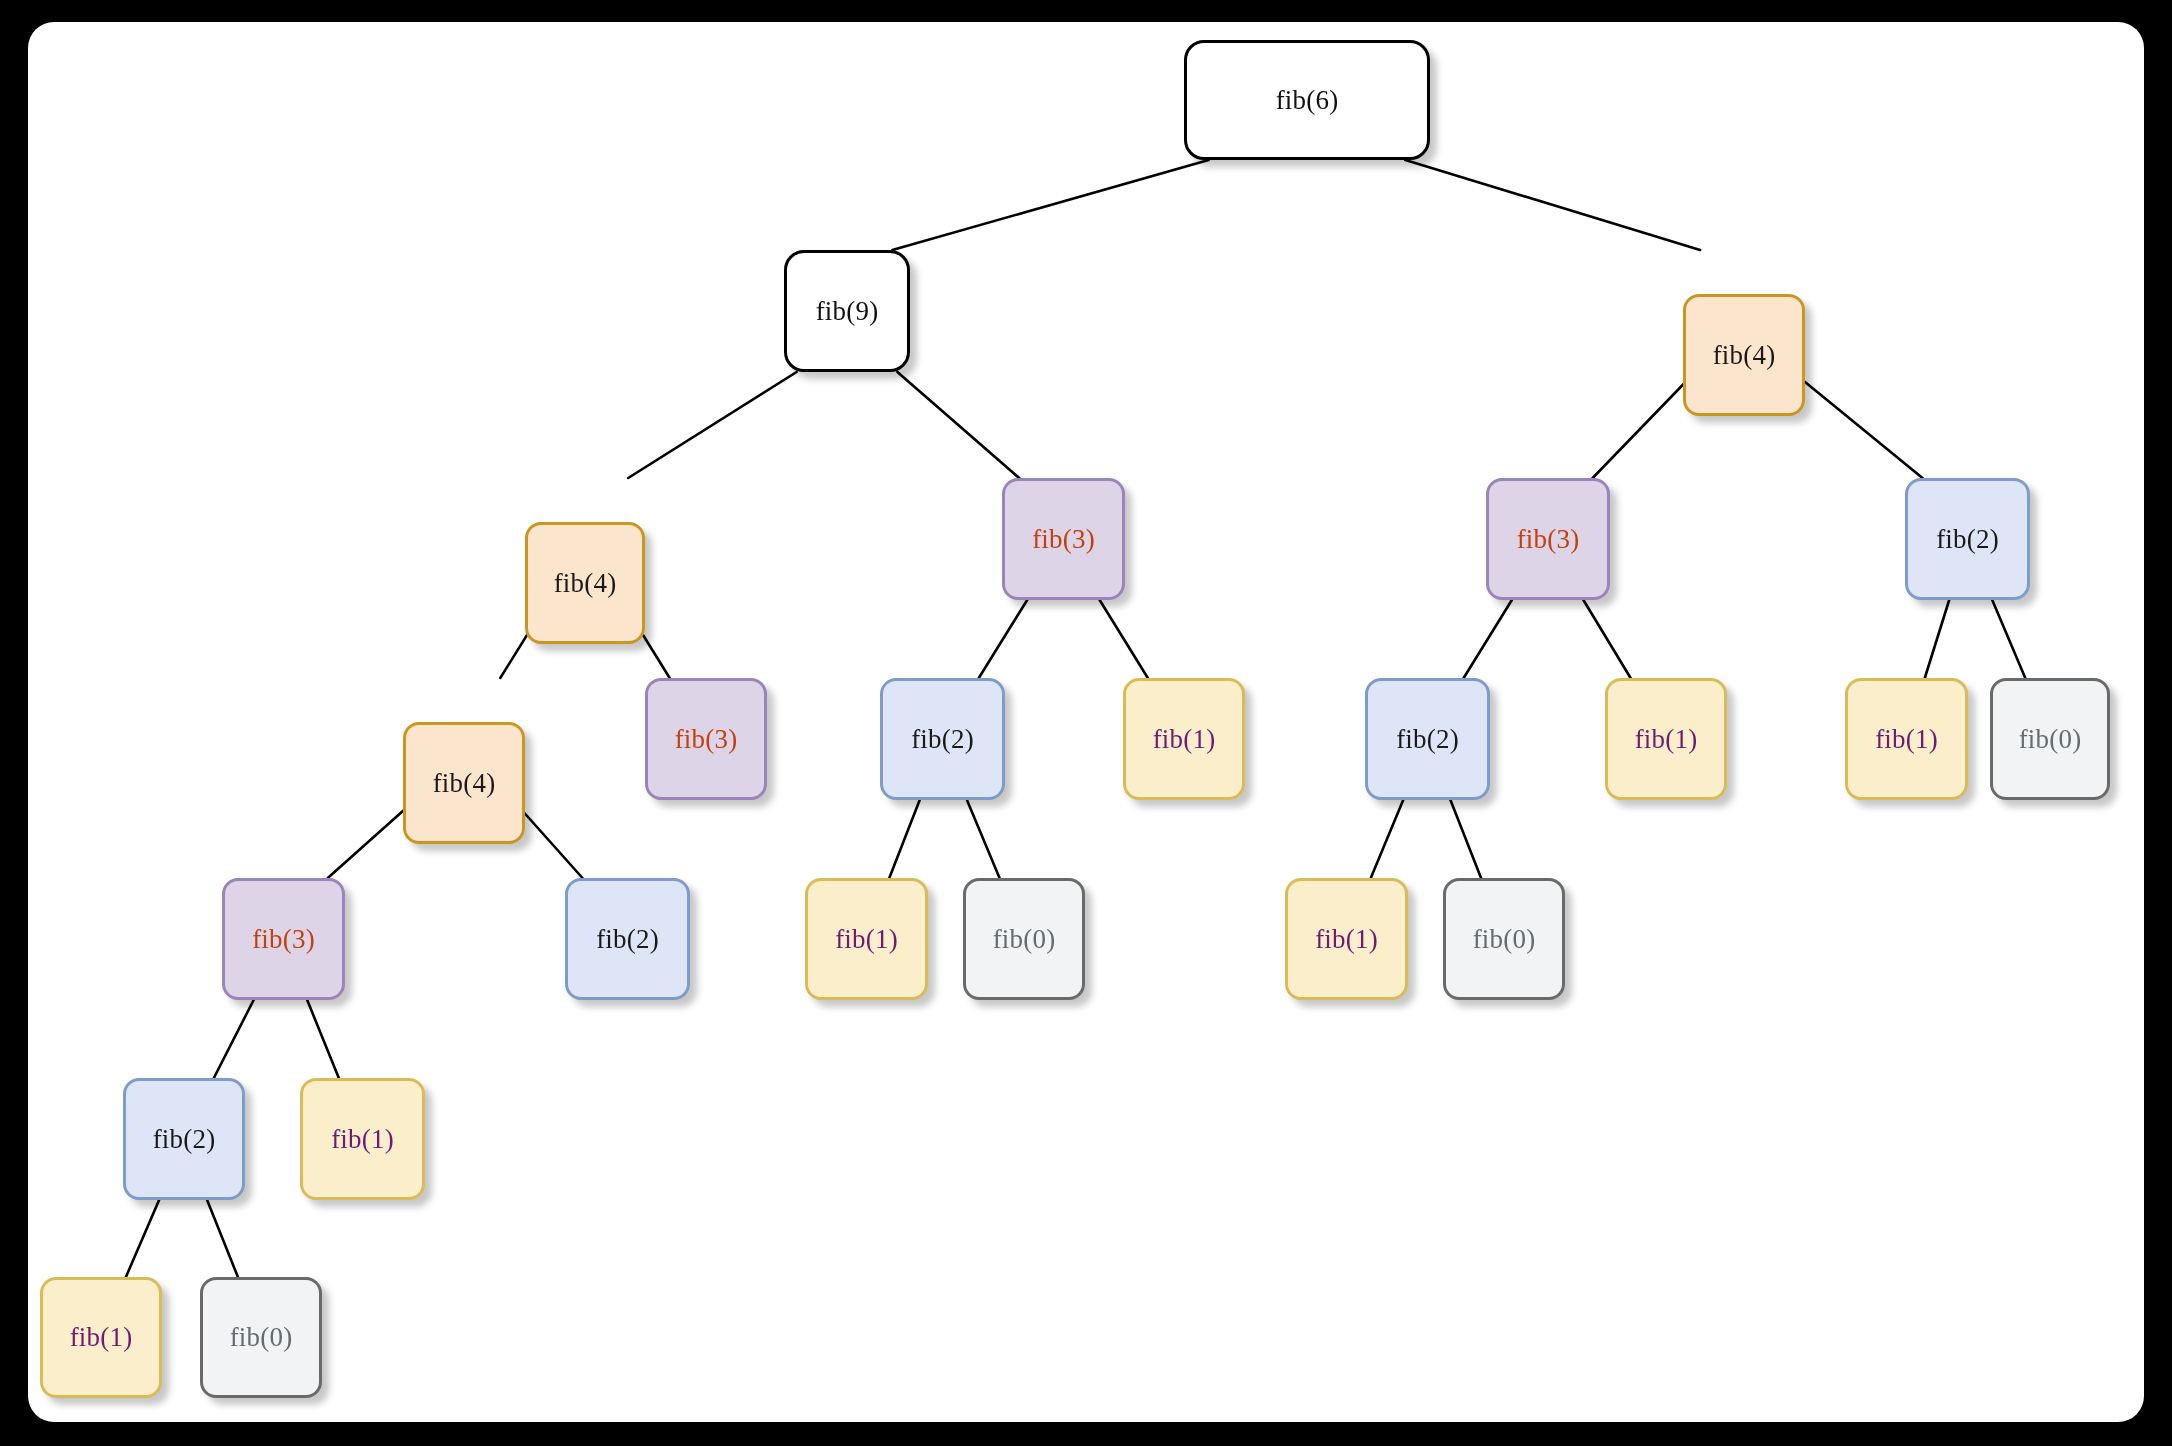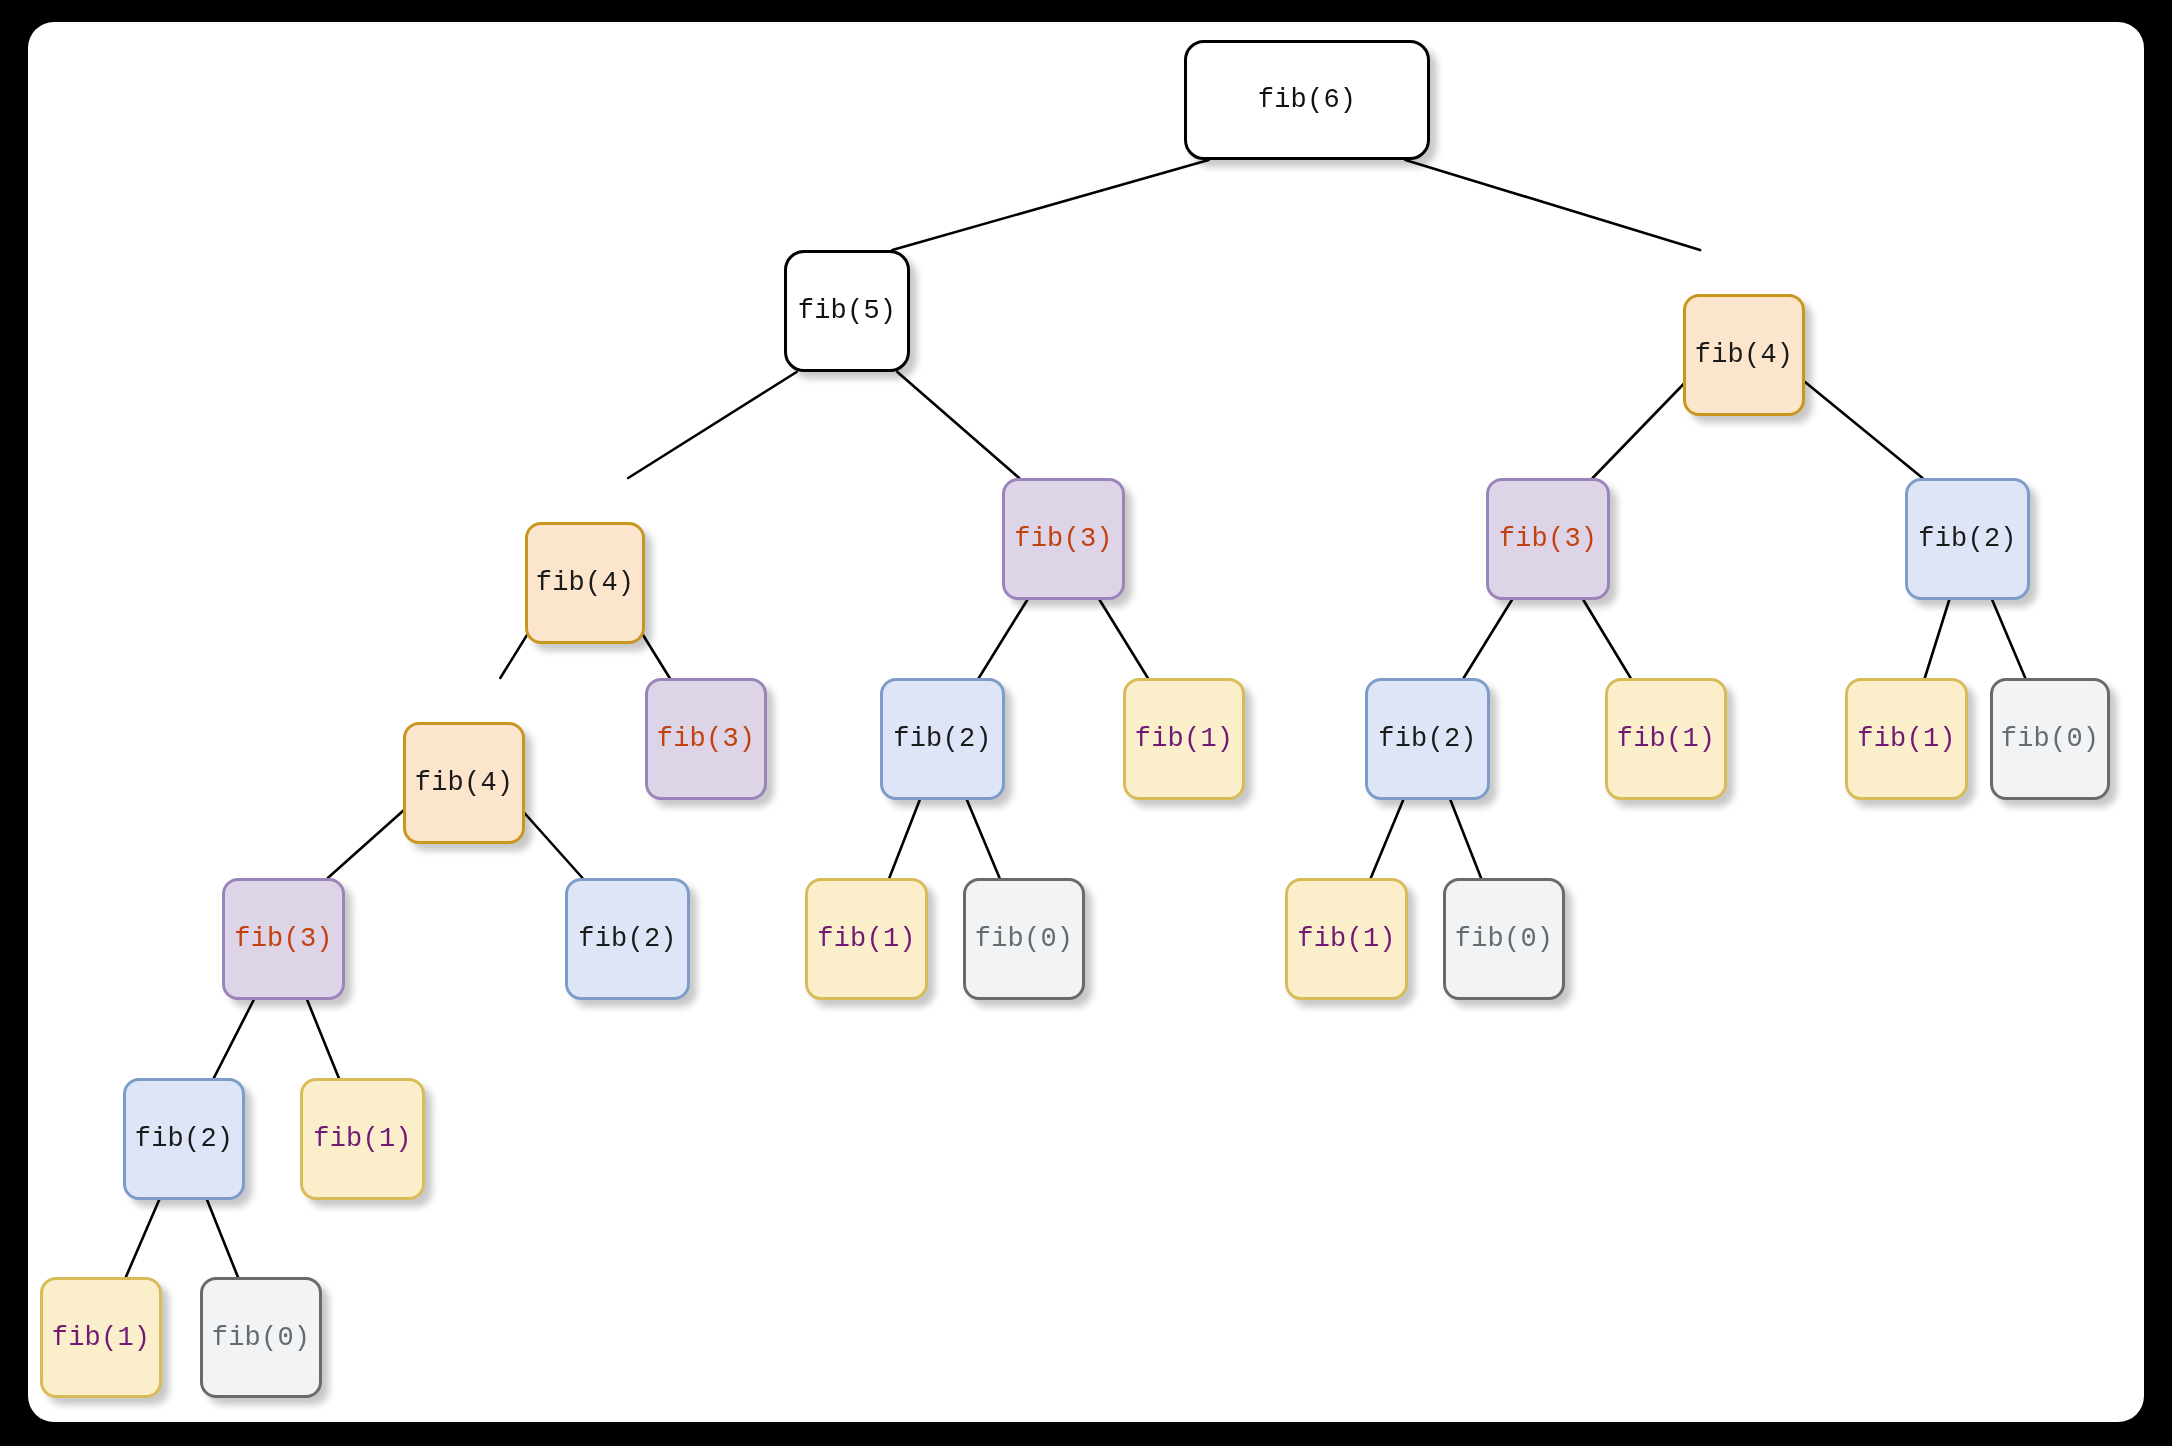--- a/index.html
+++ b/index.html
@@ -6,21 +6,21 @@
     margin: 0;
     padding: 0;
     background: #000000;
   }
   #screen {
     position: relative;
     width: 2172px;
     height: 1446px;
     background: #000000;
     overflow: hidden;
-    font-family: Liberation Mono, monospace;
+    font-family: Liberation Serif, serif;
   }
   #canvas {
     position: absolute;
     left: 28px;
     top: 22px;
     width: 2116px;
     height: 1400px;
     background: #ffffff;
     border-radius: 26px;
   }
@@ -88,21 +88,21 @@
       <line x1="253.65" y1="1000" x2="213.85" y2="1078" stroke="#000000" stroke-width="2.6" stroke-linecap="round"></line>
       <line x1="307.2" y1="1000" x2="338.8" y2="1078" stroke="#000000" stroke-width="2.6" stroke-linecap="round"></line>
       <line x1="159.1" y1="1200" x2="125.9" y2="1277" stroke="#000000" stroke-width="2.6" stroke-linecap="round"></line>
       <line x1="207.1" y1="1200" x2="237.9" y2="1277" stroke="#000000" stroke-width="2.6" stroke-linecap="round"></line>
     </svg>
   <div id="node-layer">
       <div class="node n-root" style="left: 1184px; top: 40px; width: 246px; height: 120px;">
         <span class="node-label">fib(6)</span>
       </div>
       <div class="node n-plain" style="left: 784px; top: 250px; width: 126px; height: 122px;">
-        <span class="node-label">fib(5)</span>
+        <span class="node-label">fib(9)</span>
       </div>
       <div class="node n-orange" style="left: 1683px; top: 250px; width: 122px; height: 122px;">
         <span class="node-label">fib(4)</span>
       </div>
       <div class="node n-orange" style="left: 525px; top: 478px; width: 120px; height: 122px;">
         <span class="node-label">fib(4)</span>
       </div>
       <div class="node n-purple" style="left: 1002px; top: 478px; width: 123px; height: 122px;">
         <span class="node-label">fib(3)</span>
       </div>

